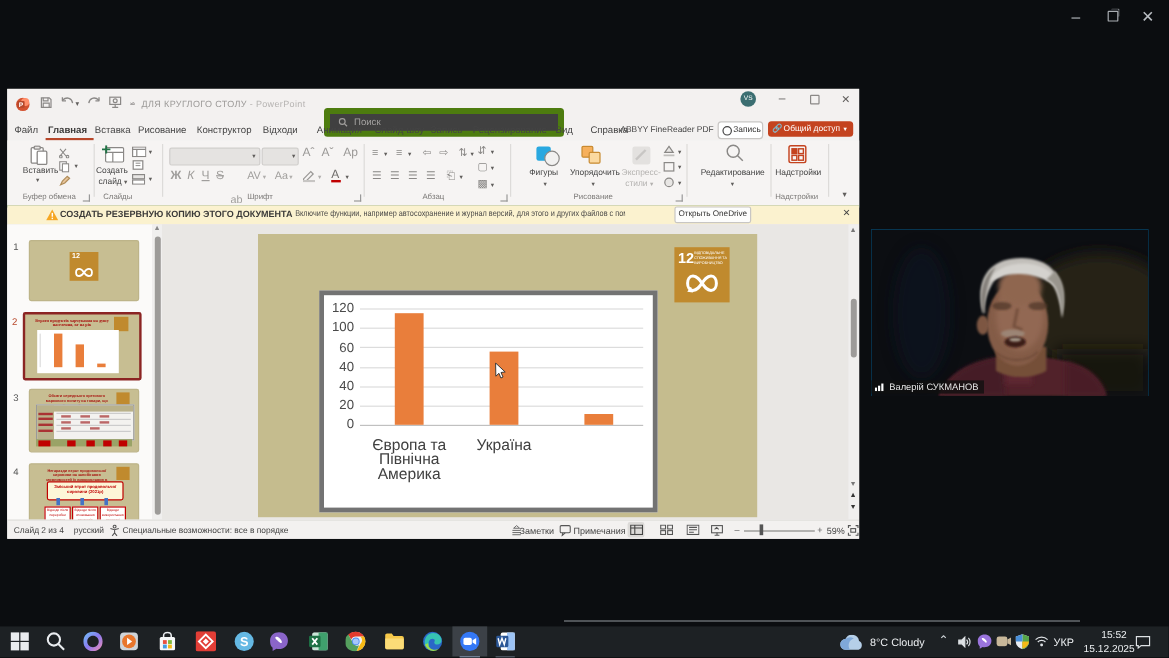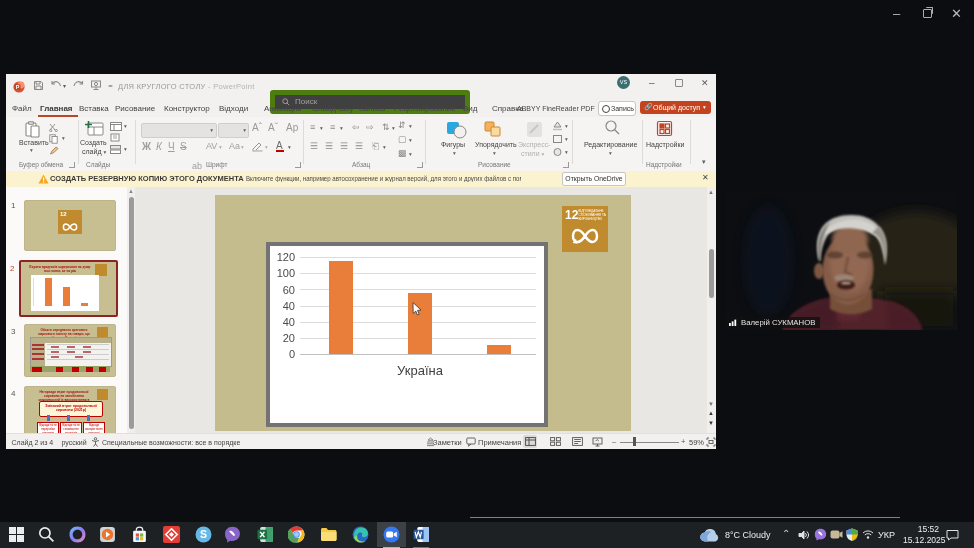--- a/index.html
+++ b/index.html
@@ -376,20 +376,21 @@
             <div class="abs" style="left:30px;top:11px;width:236px;height:1px;background:#dcdcdc;"></div>
             <div class="abs" style="left:30px;top:27.2px;width:236px;height:1px;background:#dcdcdc;"></div>
             <div class="abs" style="left:30px;top:43.3px;width:236px;height:1px;background:#dcdcdc;"></div>
             <div class="abs" style="left:30px;top:59.5px;width:236px;height:1px;background:#dcdcdc;"></div>
             <div class="abs" style="left:30px;top:75.7px;width:236px;height:1px;background:#dcdcdc;"></div>
             <div class="abs" style="left:30px;top:91.8px;width:236px;height:1px;background:#dcdcdc;"></div>
             <div class="abs" style="left:30px;top:108px;width:236px;height:1px;background:#c0c0c0;"></div>
             <div class="abs" style="left:59px;top:15px;width:24px;height:93px;background:#e97e3b;"></div>
             <div class="abs" style="left:138px;top:46.6px;width:24px;height:61.4px;background:#e97e3b;"></div>
             <div class="abs" style="left:217px;top:99.1px;width:24px;height:8.9px;background:#e97e3b;"></div>
+            <div class="abs" style="left:21px;top:119px;width:100px;text-align:center;font-size:13px;line-height:12.2px;color:#404040;">Європа та<br>Північна<br>Америка</div>
             <div class="abs" style="left:100px;top:119px;width:100px;text-align:center;font-size:13px;line-height:12.2px;color:#404040;">Україна</div>
           </div>
         </div>
 
         <svg class="abs" style="left:277px;top:115px" width="10" height="14" viewBox="0 0 10 14">
             <path d="M1 0.5l0.2 11 2.6-2.4 1.6 3.9 1.8-0.8-1.7-3.8 3.5-0.4z" fill="#fff" stroke="#333" stroke-width="0.8"></path>
           </svg>
       </div>
       <div id="vscroll">
         <div class="abs" style="left:1px;top:2px;font-size:6px;color:#777;">▲</div>

